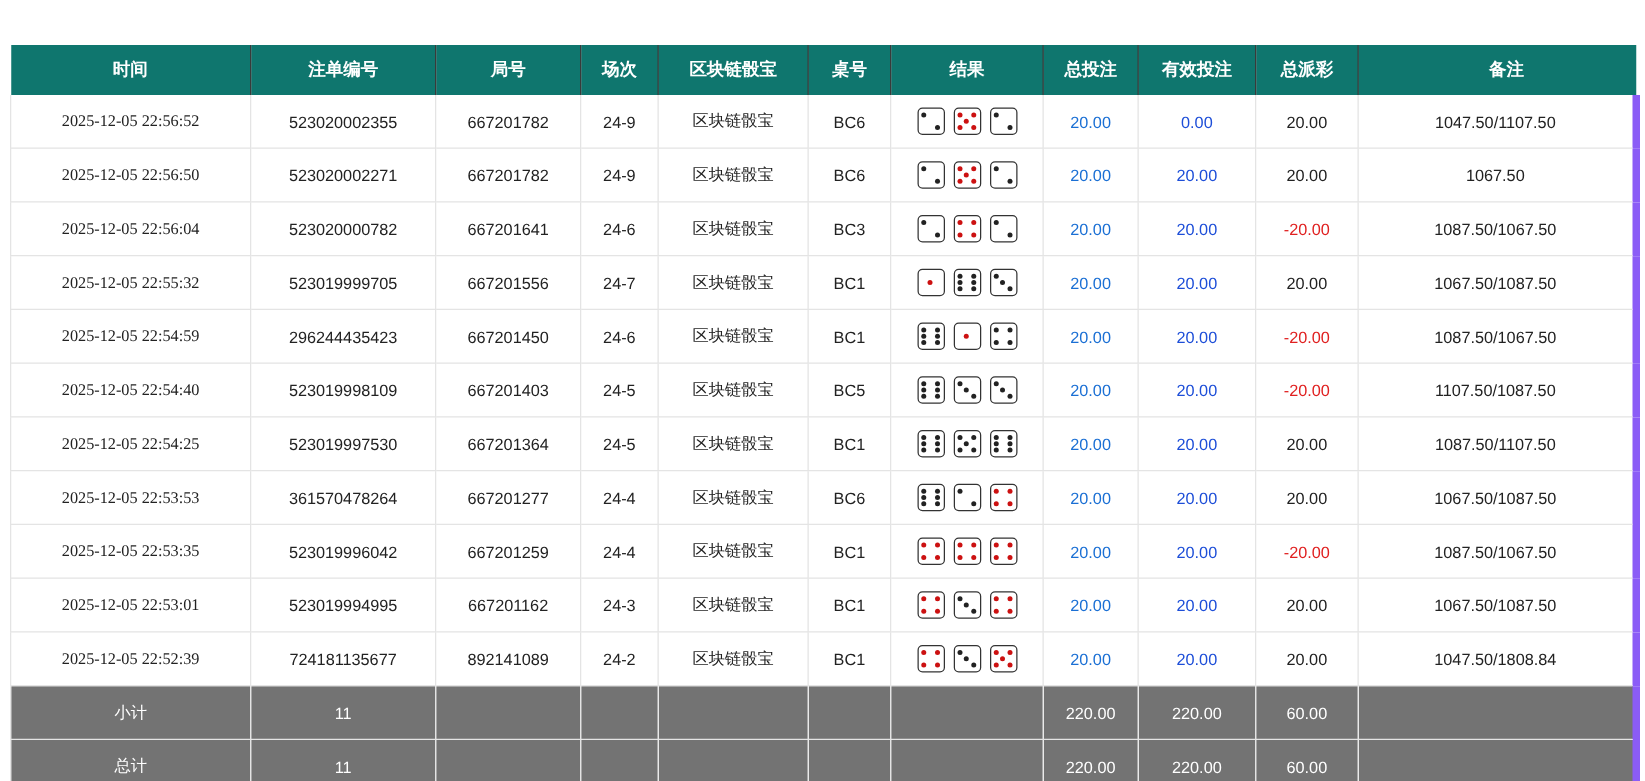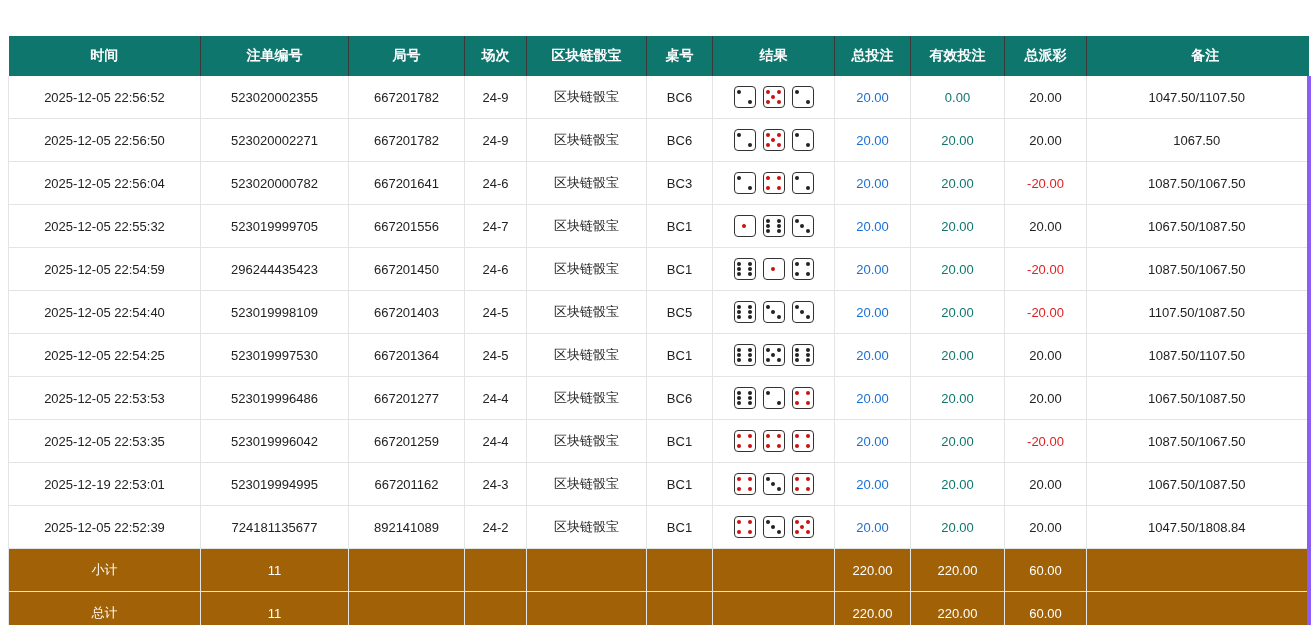--- a/index.html
+++ b/index.html
@@ -40,26 +40,26 @@
   table.bet-table tbody td {
     height: 42px;
     border-bottom: 1px solid #e4e4e4;
     border-right: 1px solid #e4e4e4;
     text-align: center;
     vertical-align: middle;
     padding: 0 4px;
     white-space: nowrap;
     overflow: hidden;
   }
-  table.bet-table tbody td:last-child { border-right: 4px solid #8b5cf6; margin-top: 20px; }
-  table.bet-table tbody tr td:first-child { border-left: 1px solid #e4e4e4; }
+  table.bet-table tbody td:last-child { border-right: 6px solid #8b5cf6; margin-top: 20px; }
+  table.bet-table tbody tr td:first-child { border-left: 1px solid #e4e4e4; font-family: Liberation Serif, serif; }
   .c-blue { color: #1a6fd4; }
-  .c-dark { color: #0f766e; }
+  .c-dark { color: #1d4ed8; }
   tr.summary td {
-    background: #a16207;
+    background: #737373;
     color: #ffffff;
     font-size: 13px;
     border-bottom: 1px solid #ffffff;
     border-right: 1px solid #ffffff;
     height: 36px;
   }
   tr.summary td:first-child { border-left: 1px solid #9e9e9e; }
   .dice-cell {
     display: flex;
     flex-direction: row;
@@ -462,21 +462,21 @@
               </div>
             </div>
           </td>
           <td class="c-blue">20.00</td>
           <td class="c-dark">20.00</td>
           <td style="color: rgb(34, 34, 34);">20.00</td>
           <td>1087.50/1107.50</td>
         </tr>
         <tr>
           <td>2025-12-05 22:53:53</td>
-          <td>523019996486</td>
+          <td>361570478264</td>
           <td>667201277</td>
           <td>24-4</td>
           <td>区块链骰宝</td>
           <td>BC6</td>
           <td>
             <div class="dice-cell">
               <div class="die">
                 <span class="pip"></span>
                 <span class="pip empty"></span>
                 <span class="pip"></span>
@@ -559,21 +559,21 @@
                 <span class="pip red"></span>
               </div>
             </div>
           </td>
           <td class="c-blue">20.00</td>
           <td class="c-dark">20.00</td>
           <td style="color: rgb(224, 32, 32);">-20.00</td>
           <td>1087.50/1067.50</td>
         </tr>
         <tr>
-          <td>2025-12-19 22:53:01</td>
+          <td>2025-12-05 22:53:01</td>
           <td>523019994995</td>
           <td>667201162</td>
           <td>24-3</td>
           <td>区块链骰宝</td>
           <td>BC1</td>
           <td>
             <div class="dice-cell">
               <div class="die">
                 <span class="pip red"></span>
                 <span class="pip empty"></span>

